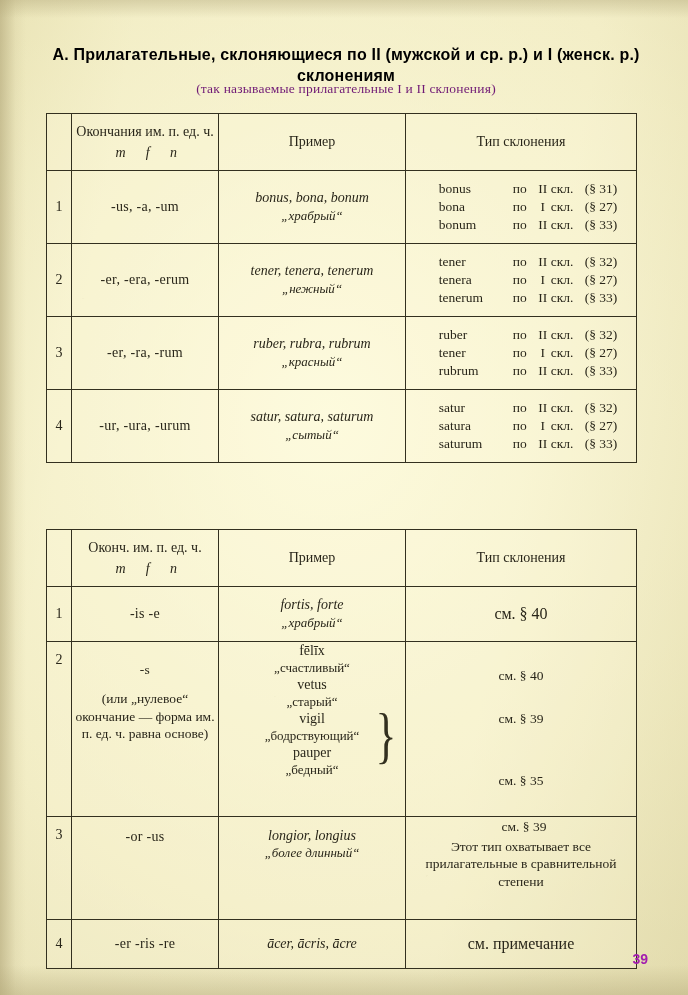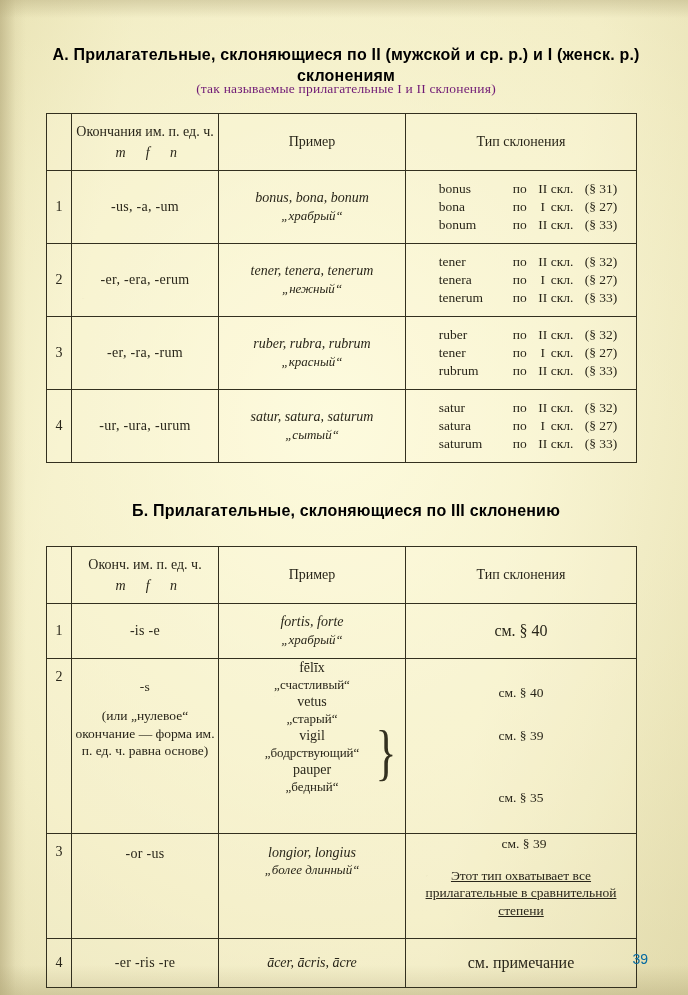--- a/index.html
+++ b/index.html
@@ -82,21 +82,21 @@
     color: #29261a;
   }
   #table-a {
     left: 46px;
     top: 113px;
     width: 586px;
     padding-left: 37px;
   }
   #table-b {
     left: 46px;
-    top: 546px;
+    top: 529px;
     width: 586px;
   }
   .tbl td, .tbl th {
     border: 1px solid #33301f;
     padding: 0;
     vertical-align: middle;
     font-weight: normal;
     background: rgba(255,252,222,0.22);
   }
   .tbl .c-num     { width: 24px;  text-align: center; }
@@ -160,21 +160,21 @@
 
   
   #table-a .r-body td { height: 72px; }
 
   
   .type-note {
     font-size: 13.5px;
     line-height: 1.30;
     padding: 4px 6px;
   }
-  .type-note .note-body { display: block; margin-top: 14px; text-decoration: underline; }
+  .type-note .note-body { display: block; margin-top: 2px; }
 
   .b-r1 td { height: 54px; }
   .b-r2 td { height: 164px; vertical-align: top; }
   .b-r3 td { height: 90px; }
   .b-r4 td { height: 48px; }
 
   .end-block {
     font-size: 13.5px;
     line-height: 1.30;
     padding: 8px 6px 4px 6px;
@@ -216,22 +216,22 @@
   .type-stack .t3 { display: block; margin-top: 44px; }
 
   .sym { font-family: "Liberation Serif", serif; }
 
   #page-number {
     position: absolute;
     right: 40px;
     bottom: 28px;
     font-size: 14px;
     font-family: "Liberation Sans", sans-serif;
-    font-weight: normal;
-    color: #0369a1;
+    font-weight: bold;
+    color: #a21caf;
   }
 
   
   .speckle {
     position: absolute;
     inset: 0;
     pointer-events: none;
     opacity: 0.5;
     background-image:
       radial-gradient(circle at 12% 30%, rgba(150,138,96,0.10) 0 1px, transparent 1px),
@@ -331,21 +331,20 @@
             <span class="dl-row"><span class="w">satur</span><span class="by">по</span><span class="dn">II</span><span class="sk">скл.</span><span class="sym">(§ 32)</span></span><br>
             <span class="dl-row"><span class="w">satura</span><span class="by">по</span><span class="dn">I</span><span class="sk">скл.</span><span class="sym">(§ 27)</span></span><br>
             <span class="dl-row"><span class="w">saturum</span><span class="by">по</span><span class="dn">II</span><span class="sk">скл.</span><span class="sym">(§ 33)</span></span>
           </span>
         </td>
       </tr>
 
     </tbody>
   </table>
 
-  <div class="section-title" id="heading-b">Б. Прилагательные, склоняющиеся по III склонению</div>
 
   <table class="tbl" id="table-b">
     <thead>
       <tr>
         <th class="c-num hdr-cell"></th>
         <th class="c-end hdr-cell">
           <span>Оконч. им. п. ед. ч.</span>
           <span class="hdr-mfn">
             <span class="m">m</span><span class="f">f</span><span class="n">n</span>
           </span>

